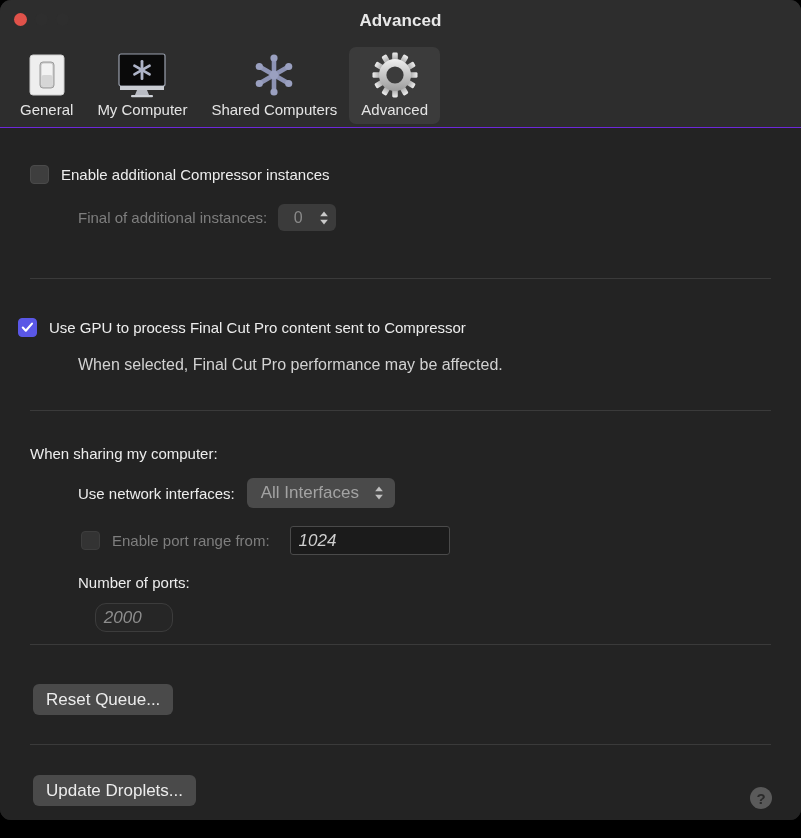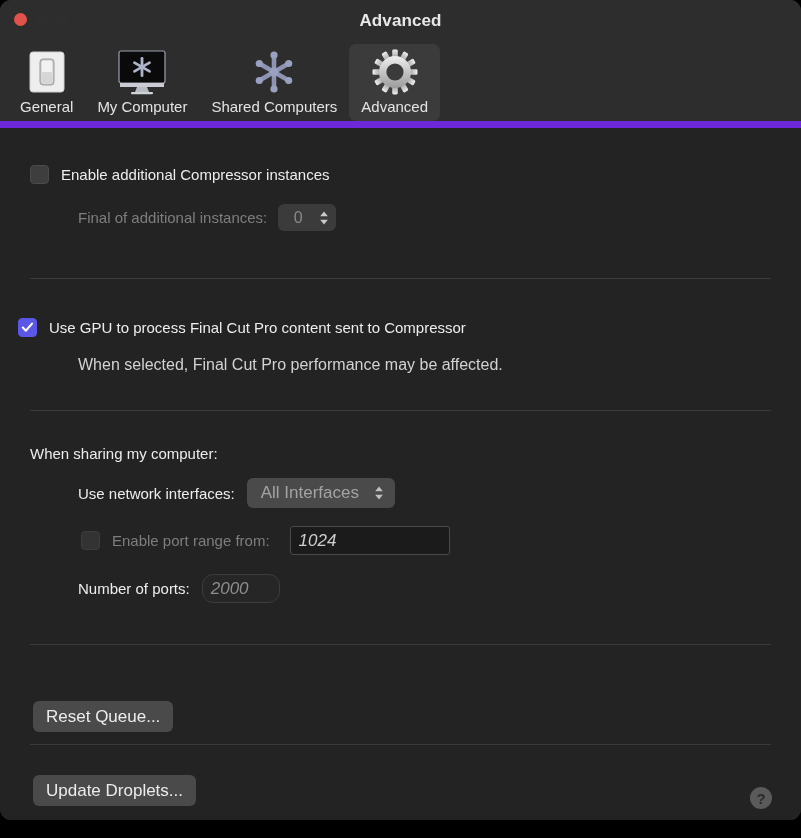--- a/index.html
+++ b/index.html
@@ -56,21 +56,21 @@
     font-weight: bold;
     color: #e8e8e8;
     letter-spacing: 0.1px;
   }
 
   
   .toolbar {
     position: relative;
     height: 84px;
     background: #2d2d2d;
-    border-bottom: 7px solid #6d28d9;
+    border-bottom: 1px solid #6d28d9;
     display: flex;
     align-items: center;
     padding-left: 8px;
   }
   .tab {
     display: flex;
     flex-direction: column;
     align-items: center;
     justify-content: flex-start;
     padding: 4px 12px 6px;
@@ -395,30 +395,30 @@
     </div>
 
     <div class="abs row" style="left:81px; top:398px; gap:12px;">
       <span class="cb off disabled"></span>
       <span class="label dim">Enable port range from:</span>
       <span class="field" style="width:160px; margin-left:8px;">
         <span class="val">1024</span>
       </span>
     </div>
 
-    <div class="abs row" style="left:78px; top:446px; gap:12px;">
+    <div class="abs row" style="left:78px; top:446px; gap:12px;flex-direction:column;">
       <span class="label">Number of ports:</span>
       <span class="field disabled" style="width:78px;border-radius:11px;">
         <span class="val">2000</span>
       </span>
     </div>
 
     <div class="abs sep" style="left:30px; right:30px; top:516px;"></div>
 
-    <div class="abs" style="left:33px; top:573px;">
+    <div class="abs" style="left:33px; top:556px;">
       <span class="btn">Reset Queue...</span>
     </div>
 
     <div class="abs sep" style="left:30px; right:30px; top:616px;"></div>
 
     <div class="abs" style="left:33px; top:647px;">
       <span class="btn">Update Droplets...</span>
     </div>
 
     <div class="help">?</div>

